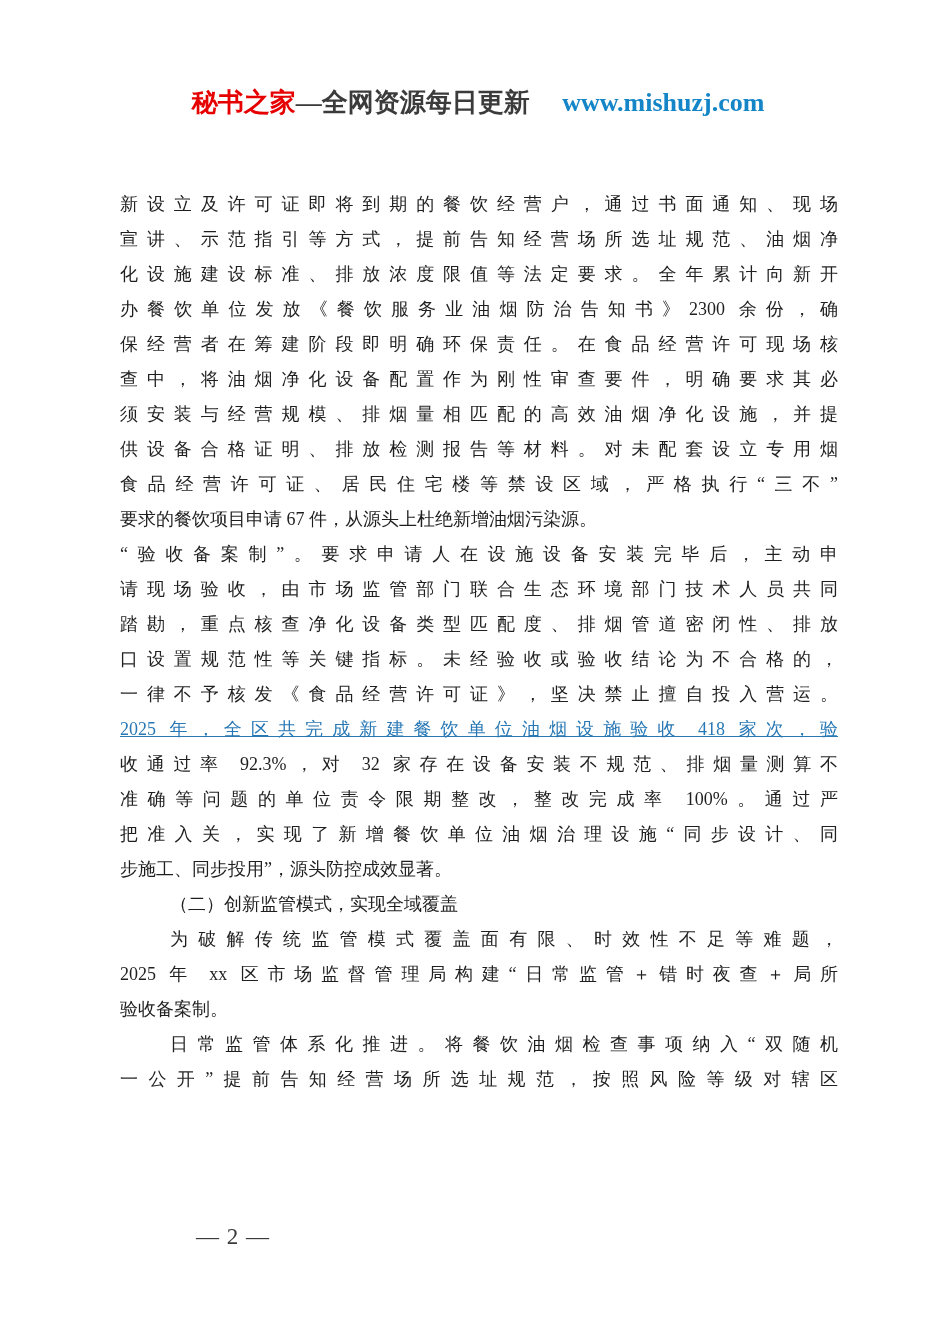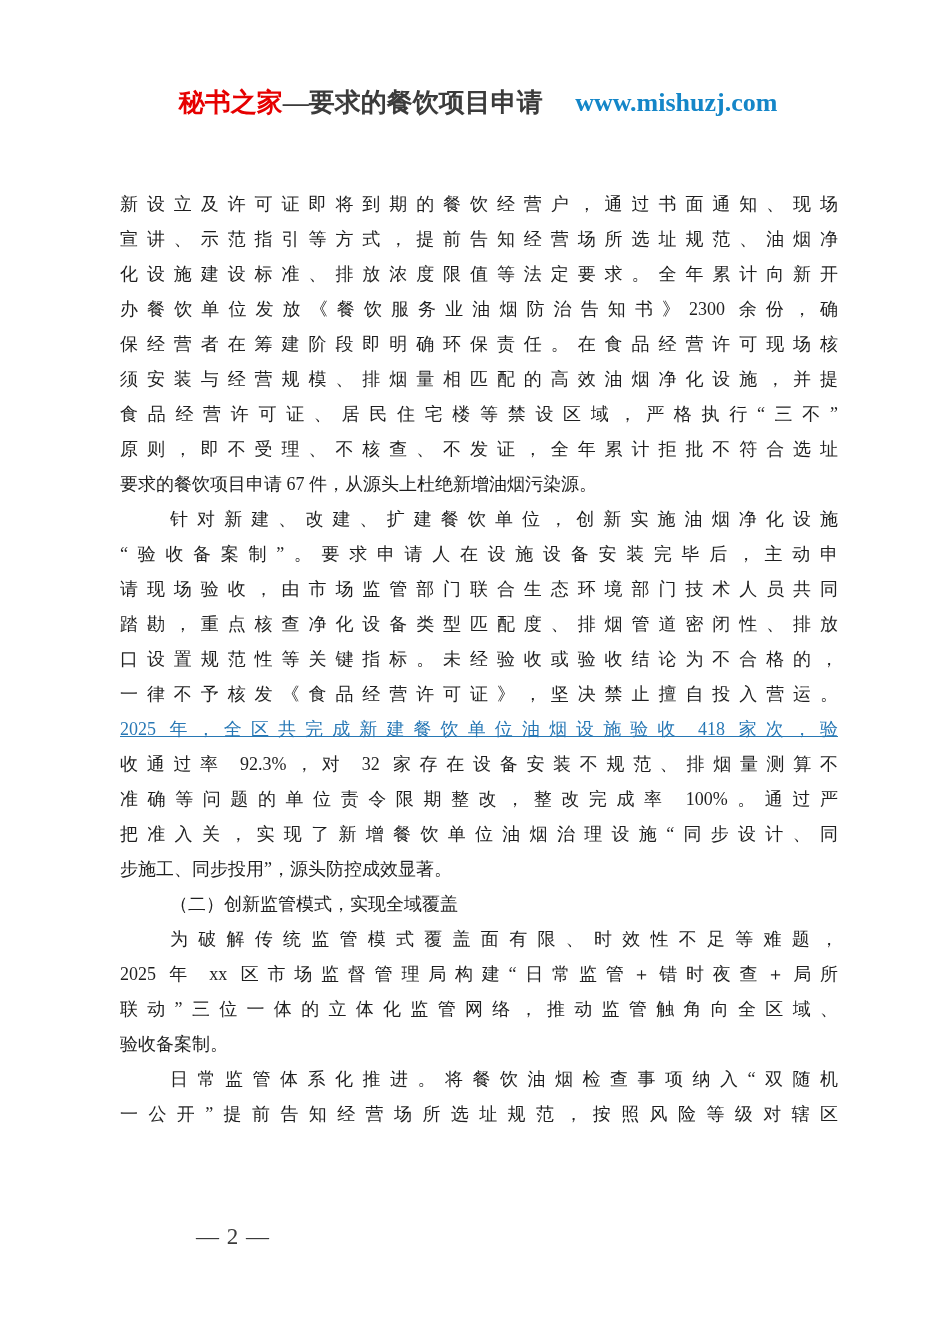--- a/index.html
+++ b/index.html
@@ -82,49 +82,48 @@
     color: var(--footer-color);
     letter-spacing: 1px;
   }
 </style>
 </head>
 <body>
 
 <div class="page">
 
   <header class="doc-header">
-    <span class="brand">秘书之家</span><span class="tagline">—要求的餐饮项目申请</span>
+    <span class="brand">秘书之家</span><span class="tagline">—全网资源每日更新</span>
     <a class="url">www.mishuzj.com</a>
   </header>
 
   <main class="doc-body" id="doc-body">
       <div class="line">新设立及许可证即将到期的餐饮经营户，通过书面通知、现场</div>
       <div class="line">宣讲、示范指引等方式，提前告知经营场所选址规范、油烟净</div>
       <div class="line">化设施建设标准、排放浓度限值等法定要求。全年累计向新开</div>
       <div class="line">办餐饮单位发放《餐饮服务业油烟防治告知书》2300 余份，确</div>
       <div class="line">保经营者在筹建阶段即明确环保责任。在食品经营许可现场核</div>
+      <div class="line">查中，将油烟净化设备配置作为刚性审查要件，明确要求其必</div>
       <div class="line">须安装与经营规模、排烟量相匹配的高效油烟净化设施，并提</div>
+      <div class="line">供设备合格证明、排放检测报告等材料。对未配套设立专用烟</div>
       <div class="line">食品经营许可证、居民住宅楼等禁设区域，严格执行“三不”</div>
-      <div class="line">原则，即不受理、不核查、不发证，全年累计拒批不符合选址</div>
       <div class="line no-justify">要求的餐饮项目申请 67 件，从源头上杜绝新增油烟污染源。</div>
-      <div class="line indent">针对新建、改建、扩建餐饮单位，创新实施油烟净化设施</div>
       <div class="line">“验收备案制”。要求申请人在设施设备安装完毕后，主动申</div>
       <div class="line">请现场验收，由市场监管部门联合生态环境部门技术人员共同</div>
       <div class="line">踏勘，重点核查净化设备类型匹配度、排烟管道密闭性、排放</div>
       <div class="line">口设置规范性等关键指标。未经验收或验收结论为不合格的，</div>
       <div class="line">一律不予核发《食品经营许可证》，坚决禁止擅自投入营运。</div>
       <div class="line highlight">2025 年，全区共完成新建餐饮单位油烟设施验收 418 家次，验</div>
       <div class="line">收通过率 92.3%，对 32 家存在设备安装不规范、排烟量测算不</div>
       <div class="line">准确等问题的单位责令限期整改，整改完成率 100%。通过严</div>
       <div class="line">把准入关，实现了新增餐饮单位油烟治理设施“同步设计、同</div>
       <div class="line no-justify">步施工、同步投用”，源头防控成效显著。</div>
       <div class="line indent no-justify">（二）创新监管模式，实现全域覆盖</div>
       <div class="line indent">为破解传统监管模式覆盖面有限、时效性不足等难题，</div>
       <div class="line">2025 年 xx 区市场监督管理局构建“日常监管＋错时夜查＋局所</div>
-      <div class="line">联动”三位一体的立体化监管网络，推动监管触角向全区域、</div>
       <div class="line no-justify">验收备案制。</div>
       <div class="line indent">日常监管体系化推进。将餐饮油烟检查事项纳入“双随机</div>
       <div class="line">一公开”提前告知经营场所选址规范，按照风险等级对辖区</div>
     </main>
 
   <footer class="doc-footer">
     <span class="page-num">— 2 —</span>
   </footer>
 
 </div>

